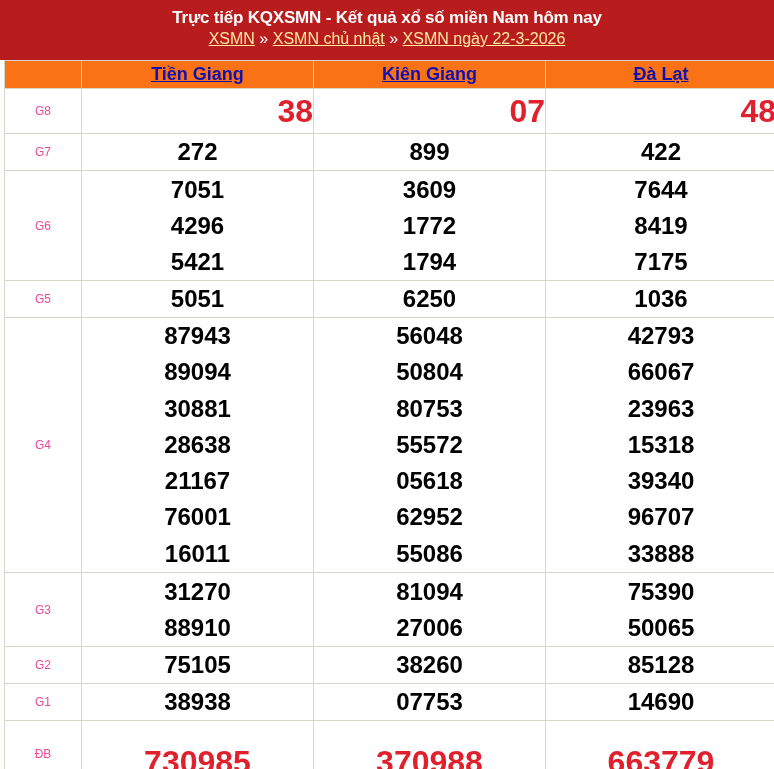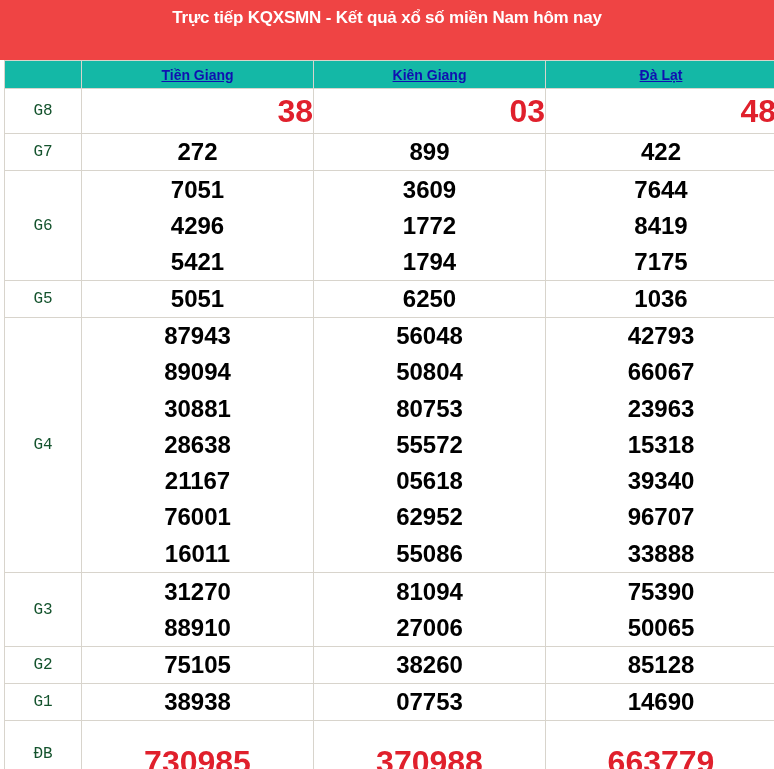--- a/index.html
+++ b/index.html
@@ -1,44 +1,51 @@
 <!DOCTYPE html>
 <html><head>
 <meta charset="utf-8">
 <style>
   html, body { margin:0; padding:0; background:#ffffff; }
   body { width:774px; height:769px; overflow:hidden; font-family:"Liberation Sans", sans-serif; }
   .banner {
     position:absolute; left:0; top:0; width:774px; height:60px;
-    background:#ef4444; color:#fff; text-align:center;
+    background:#b91c1c; color:#fff; text-align:center;
   }
   .banner .title { font-weight:bold; font-size:17px; padding-top:8px; line-height:20px; letter-spacing:-0.2px; }
   .banner .crumbs { font-size:16px; line-height:20px; margin-top:1px; color:#ffe8a0; }
   .banner .crumbs a { color:#ffe8a0; text-decoration:underline; }
   .banner .crumbs .sep { color:#fff; }
   table.kq {
     position:absolute; left:4px; top:60px;
     border-collapse:collapse; table-layout:fixed; width:772px;
   }
   table.kq td, table.kq th {
     border:1px solid #d8d4cc; text-align:center; padding:0; vertical-align:middle;
   }
-  table.kq thead th { background:#14b8a6; height:27px; font-size:14px; font-weight:bold; }
+  table.kq thead th { background:#f97316; height:27px; font-size:18px; font-weight:bold; }
   table.kq thead th a { color:#1a0dab; text-decoration:underline; color:#1010b0; }
-  td.lbl { font-size:16px; color:#14532d;font-family:Liberation Mono, monospace; }
+  td.lbl { font-size:12px; color:#ec4899; }
   .num { font-weight:bold; font-size:24px; color:#000000; line-height:36px; display:block; }
   .num.g8 { color:#e0202c; font-size:32px; line-height:43px;text-align:right; }
   .num.db { color:#e0202c; font-size:32px; line-height:47px;margin-top:18px; }
   .g4 .num { line-height:36.3px; }
 </style>
 </head>
 <body>
 
 <div class="banner">
   <div class="title">Trực tiếp KQXSMN - Kết quả xổ số miền Nam hôm nay</div>
+  <div class="crumbs">
+    <a href="#">XSMN</a>
+    <span class="sep">»</span>
+    <a href="#">XSMN chủ nhật</a>
+    <span class="sep">»</span>
+    <a href="#">XSMN ngày 22-3-2026</a>
+  </div>
 </div>
 
 <table class="kq">
   <colgroup>
       <col style="width:77px">
       <col style="width:232px">
       <col style="width:232px">
       <col style="width:231px">
     </colgroup>
   <thead>
@@ -50,21 +57,21 @@
     </tr>
   </thead>
   <tbody>
 
     <tr style="height:45px">
       <td class="lbl">G8</td>
       <td>
           <span class="num g8">38</span>
         </td>
       <td>
-          <span class="num g8">03</span>
+          <span class="num g8">07</span>
         </td>
       <td>
           <span class="num g8">48</span>
         </td>
     </tr>
 
     <tr style="height:37px">
       <td class="lbl">G7</td>
       <td>
           <span class="num">272</span>

